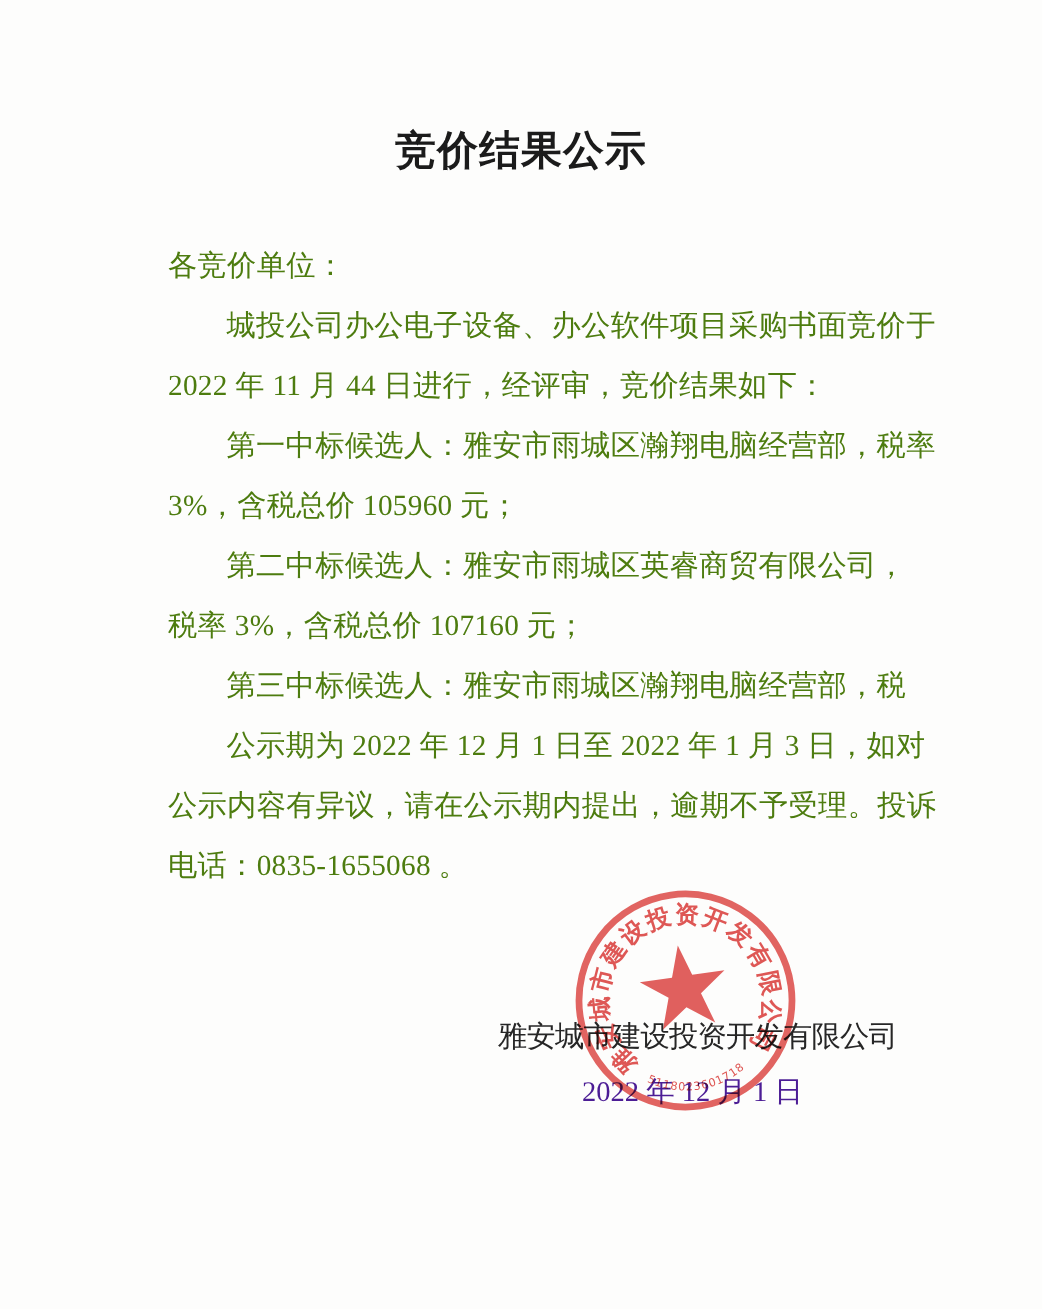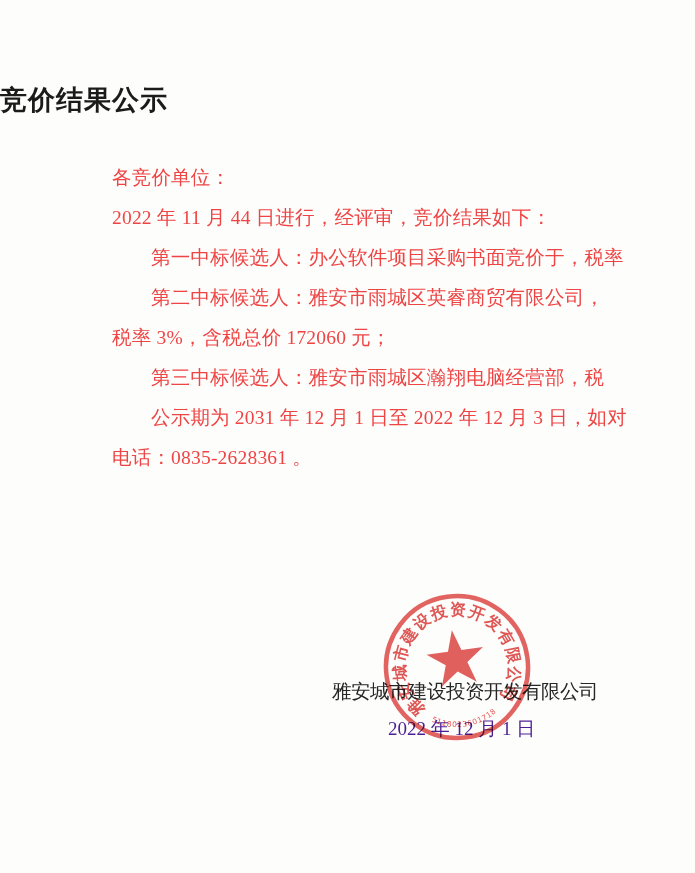--- a/index.html
+++ b/index.html
@@ -12,39 +12,40 @@
     overflow: hidden;
     font-family: "Liberation Serif", "DejaVu Serif", serif;
   }
 
   .doc-title {
     position: absolute;
     top: 82px;
     left: 0;
     width: 100%;
     margin: 0;
+    text-align: center;
     font-family: "Liberation Sans", "DejaVu Sans", sans-serif;
     font-size: 27px;
     font-weight: bold;
     letter-spacing: 1px;
     color: #1b1b1b;
   }
 
   .body-block {
     position: absolute;
     left: 112px;
     top: 158px;
     width: 516px;
   }
 
   .line {
     height: 40px;
     line-height: 40px;
     font-size: 19.5px;
-    color: #ef4444;
+    color: #4d7c0f;
     white-space: nowrap;
     letter-spacing: 0.2px;
   }
 
   .line.indent { padding-left: 39px; }
 
   .signature-company {
     position: absolute;
     top: 672px;
     right: 97px;
@@ -101,27 +102,30 @@
 </style>
 </head>
 <body>
 
 <div class="page">
 
   <h1 class="doc-title">竞价结果公示</h1>
 
   <div class="body-block">
     <div class="line">各竞价单位：</div>
+    <div class="line indent">城投公司办公电子设备、办公软件项目采购书面竞价于</div>
     <div class="line">2022 年 11 月 44 日进行，经评审，竞价结果如下：</div>
-    <div class="line indent">第一中标候选人：办公软件项目采购书面竞价于，税率</div>
+    <div class="line indent">第一中标候选人：雅安市雨城区瀚翔电脑经营部，税率</div>
+    <div class="line">3%，含税总价 105960 元；</div>
     <div class="line indent">第二中标候选人：雅安市雨城区英睿商贸有限公司，</div>
-    <div class="line">税率 3%，含税总价 172060 元；</div>
+    <div class="line">税率 3%，含税总价 107160 元；</div>
     <div class="line indent">第三中标候选人：雅安市雨城区瀚翔电脑经营部，税</div>
-    <div class="line indent">公示期为 2031 年 12 月 1 日至 2022 年 12 月 3 日，如对</div>
-    <div class="line">电话：0835-2628361 。</div>
+    <div class="line indent">公示期为 2022 年 12 月 1 日至 2022 年 1 月 3 日，如对</div>
+    <div class="line">公示内容有异议，请在公示期内提出，逾期不予受理。投诉</div>
+    <div class="line">电话：0835-1655068 。</div>
   </div>
 
   <div class="signature-company">雅安城市建设投资开发有限公司</div>
   <div class="signature-date">2022 年 12 月 1 日</div>
 
   <svg class="seal" viewBox="-85 -85 170 170" xmlns="http://www.w3.org/2000/svg">
     <g transform="rotate(-8)">
       <circle class="seal-ring" r="71"></circle>
       <path id="sealTextArc" d="M -36.8 36.8 A 52 52 0 1 1 36.8 36.8" fill="none"></path>
       <path id="sealNumArc" d="M -33 50.1 A 60 60 0 0 0 33 50.1" fill="none"></path>

